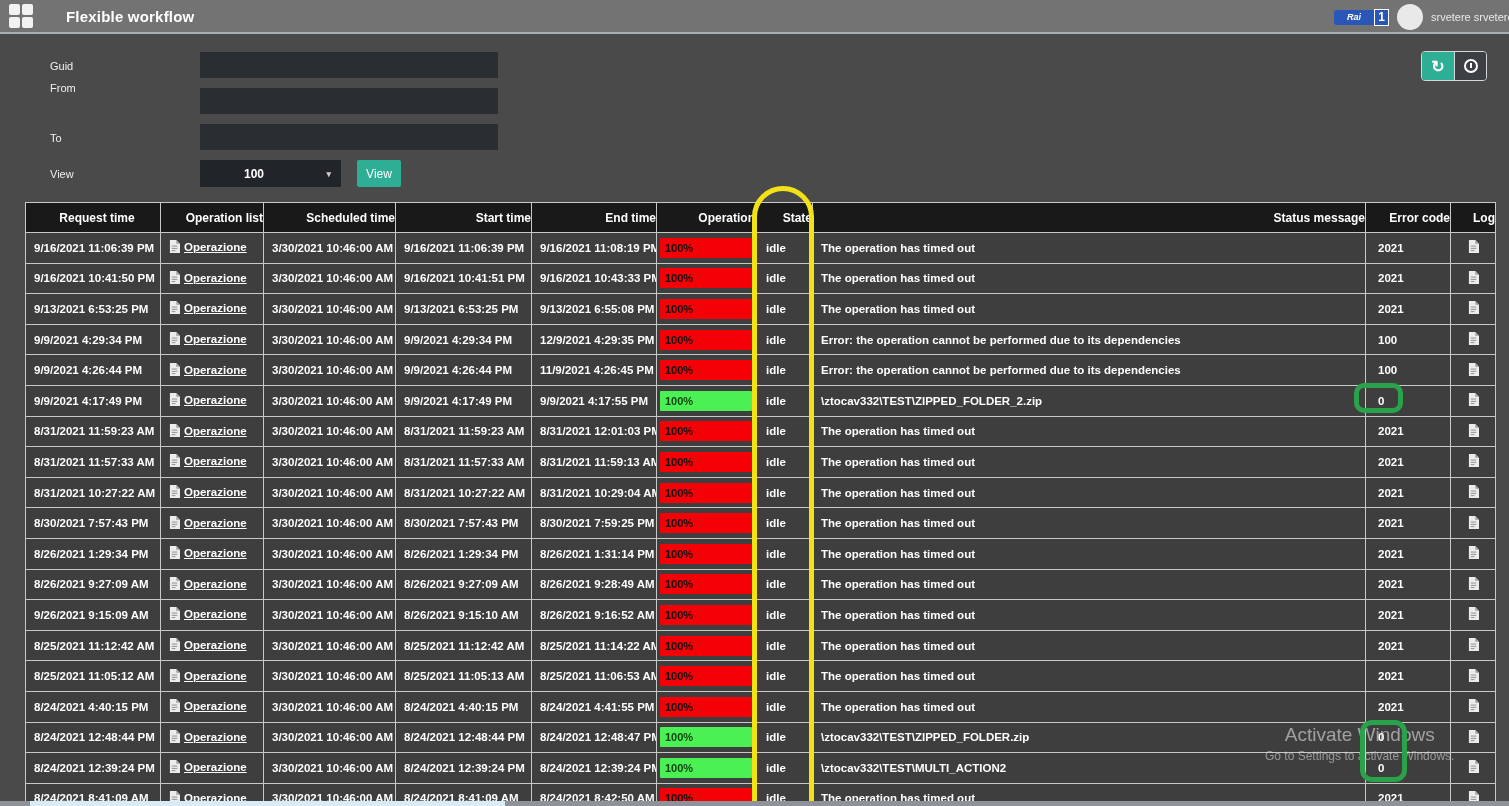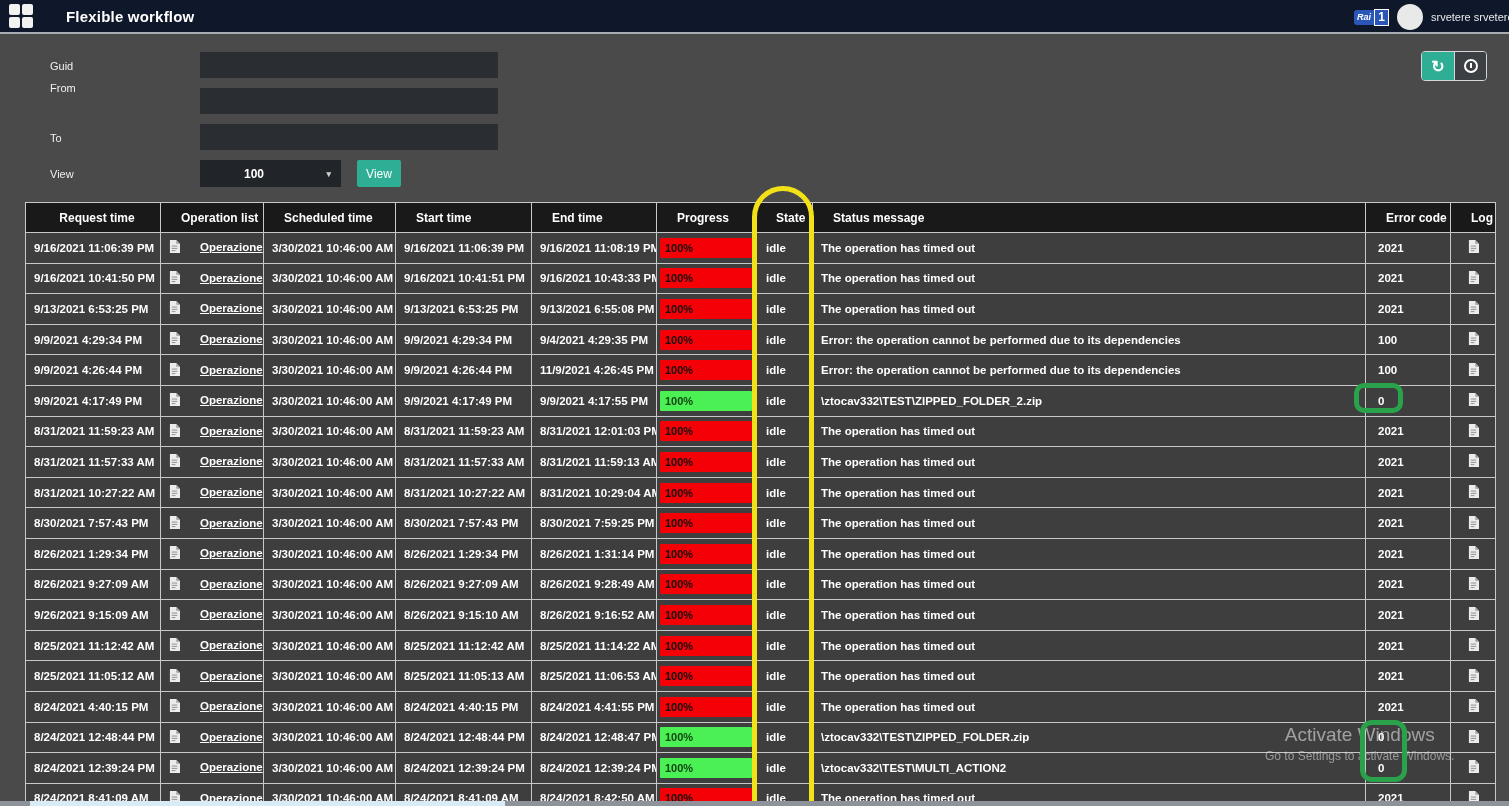--- a/index.html
+++ b/index.html
@@ -6,34 +6,34 @@
   html,body { width:1509px; height:806px; overflow:hidden; }
   body {
     position:relative;
     background:#4a4a4a;
     font-family:"Liberation Sans", sans-serif;
     color:#fff;
   }
   
   .topbar {
     position:absolute; top:0; left:0; width:1509px; height:34px;
-    background:#0f172a; border-bottom:2px solid #a7adb3;
+    background:#737373; border-bottom:2px solid #a7adb3;
     display:flex; align-items:center;
   }
   .grid-icon {
     margin-left:9px; width:26px; height:25px;
     display:grid; grid-template-columns:11px 11px; grid-template-rows:11px 11px; gap:2px;
   }
   .grid-icon span { background:#f2f2f2; border-radius:2px; }
   .app-title { margin-left:31px; font-size:15px; font-weight:700; letter-spacing:.2px; }
   .topbar-right { position:absolute; right:0; top:0; height:34px; display:flex; align-items:center; }
   .rai-logo { display:flex; align-items:center; height:17px; }
   .rai-word {
     background:#2a56b8; color:#fff; font-style:italic; font-weight:700;
-    font-size:9px; height:15px; line-height:15px; padding:0 3px; border-radius:3px 0 0 3px;
+    font-size:9px; height:15px; line-height:15px; padding:0 13px; border-radius:3px 0 0 3px;
   }
   .rai-one {
     background:#2a56b8; color:#fff; border:1.5px solid #fff;
     width:15px; height:17px; font-size:12px; font-weight:700;
     display:flex; align-items:center; justify-content:center;
   }
   .avatar {
     width:26px; height:26px; border-radius:50%; background:#e9e9e9; margin:0 8px;
   }
   .user-name { font-size:11px; color:#e9e9e9; width:78px; white-space:nowrap; overflow:hidden; }
@@ -69,38 +69,38 @@
   }
   .clock-face::after {
     content:""; position:absolute; left:4px; top:2px; width:2px; height:5px; background:#fff;
   }
   
   .tablewrap { position:absolute; left:25px; top:202px; width:1470px; }
   table { width:1470px; border-collapse:collapse; table-layout:fixed; }
   th, td { border:1px solid #c8c8c8; overflow:hidden; white-space:nowrap; }
   thead th {
     background:#191919; color:#fff; font-size:12px; font-weight:700;
-    height:30px; text-align:left; padding-left:20px;
+    height:30px; text-align:right; padding-left:20px;
   }
   thead th.center { text-align:center; padding-left:8px; }
   tbody td {
     background:#3e3e3e; color:#fff; font-size:11.5px; font-weight:700;
     height:30.6px; padding-left:8px;
   }
   td.c-prog { padding:4px 3px 4px 3px; }
   .bar {
     height:20px; width:100%; font-size:11px; font-weight:700;
     display:flex; align-items:center; padding-left:5px; border-radius:1px;
   }
   .bar.red { background:#f50007; color:#111; }
   .bar.green { background:#4bf055; color:#114411; }
   td.c-state { padding-left:10px; }
   td.c-err { padding-left:12px; }
   td.c-log { text-align:center; padding-left:0; }
-  .op-link { color:#fff; text-decoration:underline; cursor:pointer;margin-left:16px; }
+  .op-link { color:#fff; text-decoration:underline; cursor:pointer; }
   .doc-icon { display:inline-block; vertical-align:-2px; margin-right:4px; }
   
   .anno-state {
     position:absolute; left:752px; top:186px; width:62px; height:660px;
     border:5px solid #f3e118; border-radius:32px; z-index:6; pointer-events:none;
   }
   .anno-zero1 {
     position:absolute; left:1354px; top:383px; width:49px; height:30px;
     border:5px solid #2aa14b; border-radius:10px; z-index:6; pointer-events:none;
   }
@@ -177,21 +177,21 @@
         <col style="width:85px">
         <col style="width:45px">
     </colgroup>
     <thead>
         <tr id="head-row">
           <th class="center">Request time</th>
           <th>Operation list</th>
           <th>Scheduled time</th>
           <th>Start time</th>
           <th>End time</th>
-          <th>Progress</th>
+          <th>Operation</th>
           <th>State</th>
           <th>Status message</th>
           <th>Error code</th>
           <th>Log</th>
         </tr>
       </thead>
     <tbody id="table-body">
   <tr>
     <td>9/16/2021 11:06:39 PM</td>
     <td>
@@ -305,21 +305,21 @@
                 <path d="M1 0 h7 l4 4 v10 h-11 z" fill="#ececec"></path>
                 <path d="M8 0 l4 4 h-4 z" fill="#9d9d9d"></path>
                 <rect x="3" y="6" width="6" height="1" fill="#8a8a8a"></rect>
                 <rect x="3" y="8.5" width="6" height="1" fill="#8a8a8a"></rect>
                 <rect x="3" y="11" width="4" height="1" fill="#8a8a8a"></rect>
               </svg>
       </span><a class="op-link">Operazione</a>
     </td>
     <td>3/30/2021 10:46:00 AM</td>
     <td>9/9/2021 4:29:34 PM</td>
-    <td>9/4/2021 4:29:35 PM</td>
+    <td>12/9/2021 4:29:35 PM</td>
     <td class="c-prog">
       <div class="bar red">100%</div>
     </td>
     <td class="c-state">idle</td>
     <td>Error: the operation cannot be performed due to its dependencies</td>
     <td class="c-err">100</td>
     <td class="c-log">
       <span class="doc-icon" style="margin-right:0">
         <svg width="11" height="13" viewBox="0 0 12 14">
                 <path d="M1 0 h7 l4 4 v10 h-11 z" fill="#ececec"></path>

